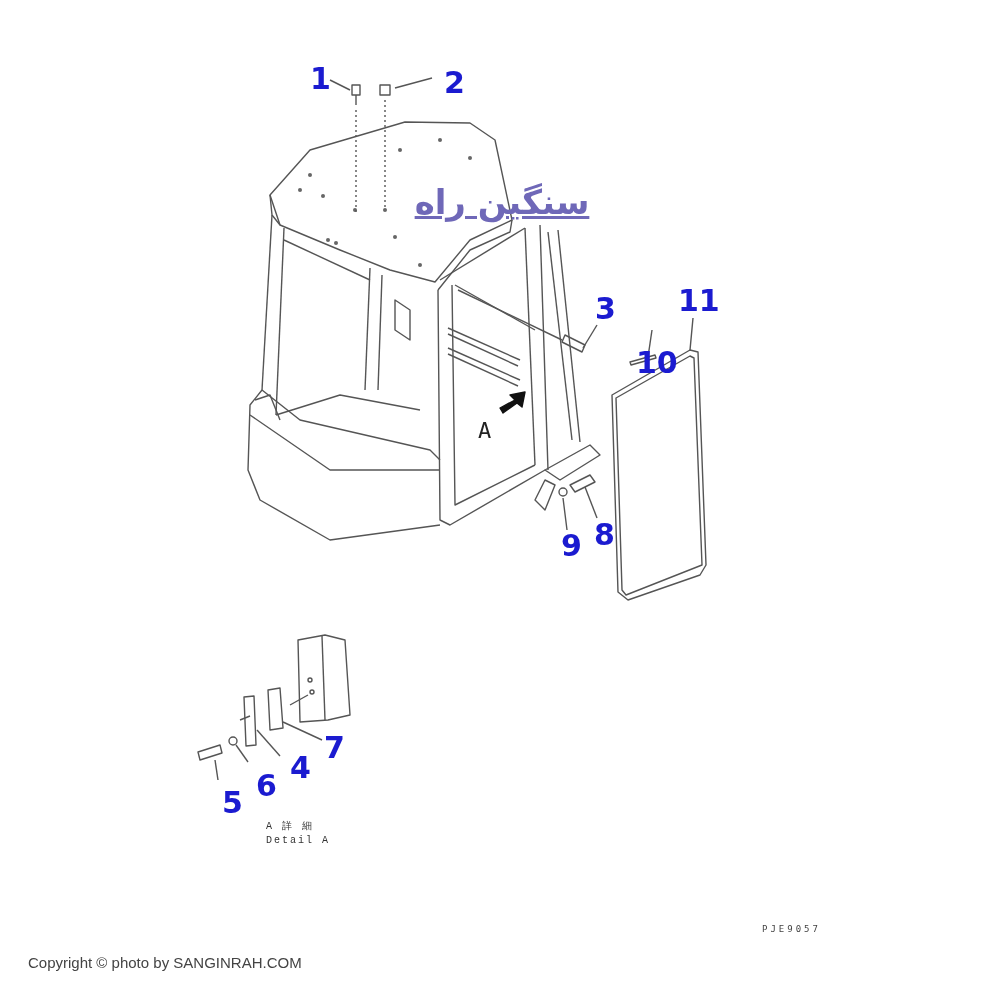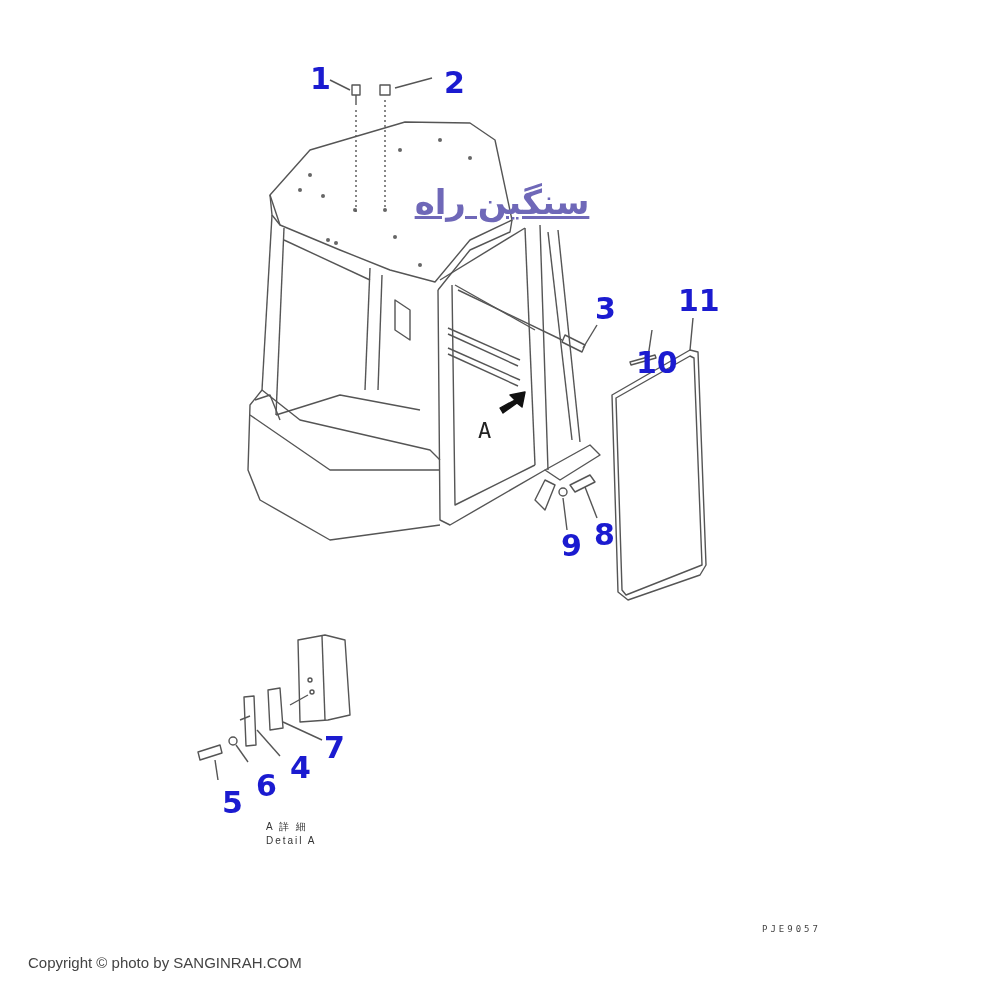--- a/index.html
+++ b/index.html
@@ -1,20 +1,20 @@
 <!DOCTYPE html>
 <html><head>
 <meta charset="utf-8">
 <style>
   html, body { margin:0; padding:0; background:#ffffff; }
   body { width:1000px; height:1000px; position:relative; overflow:hidden; font-family:"Liberation Sans", sans-serif; }
   .diagram { position:absolute; left:0; top:0; width:1000px; height:1000px; }
   .callout { position:absolute; color:#1b1bd0; font-family:"DejaVu Sans", sans-serif; font-weight:bold; font-size:30px; line-height:1; }
   .logo { position:absolute; left:402px; top:180px; width:200px; height:44px; color:#6f68b8; font-family:"DejaVu Sans", sans-serif; font-weight:bold; font-size:34px; direction:rtl; text-align:center; line-height:44px;text-decoration:underline; }
-  .detail-caption { position:absolute; left:266px; top:820px; font-family:Liberation Sans, sans-serif; font-size:10px; color:#333; line-height:14px; letter-spacing:2px; }
+  .detail-caption { position:absolute; left:266px; top:820px; font-family:Liberation Mono, monospace; font-size:10px; color:#333; line-height:14px; letter-spacing:2px; }
   .drawing-code { position:absolute; left:742px; top:924px; font-family:"DejaVu Sans Mono", monospace; font-size:9px; color:#444; letter-spacing:3px;margin-left:20px; }
   .copyright { position:absolute; left:28px; top:954px; font-family:"Liberation Sans", sans-serif; font-size:15px; color:#444; }
   .letter-a { position:absolute; left:478px; top:418px; font-family:"DejaVu Sans Mono", monospace; font-size:22px; color:#222; }
 </style>
 </head>
 <body>
 
 <div class="diagram">
   <svg width="1000" height="1000" viewBox="0 0 1000 1000">
     <g fill="none" stroke="#555" stroke-width="1.4" stroke-linejoin="round">

